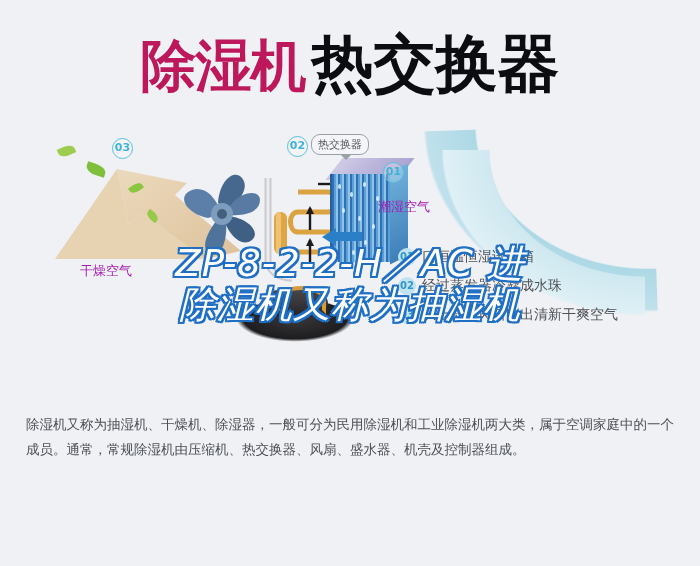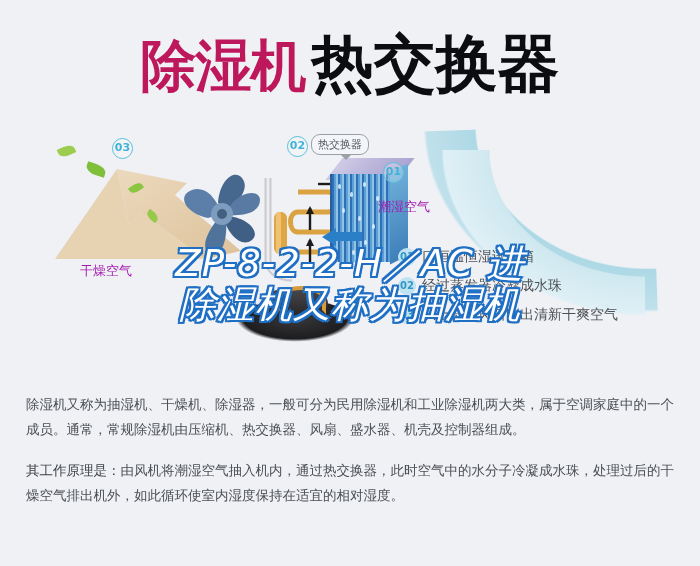--- a/index.html
+++ b/index.html
@@ -179,21 +179,21 @@
     -webkit-text-stroke:3px #1f6fc4;
     paint-order:stroke fill;
     text-shadow:
        2px 0 0 #1f6fc4,-2px 0 0 #1f6fc4,0 2px 0 #1f6fc4,0 -2px 0 #1f6fc4,
        2px 2px 0 #1f6fc4,-2px 2px 0 #1f6fc4,2px -2px 0 #1f6fc4,-2px -2px 0 #1f6fc4;
   }
   .ov-line span{color:#fff;}
 
   
   .copy{
-    position:absolute;left:26px;top:392px;width:650px;
+    position:absolute;left:26px;top:412px;width:650px;
     font-size:13.5px;line-height:25px;color:#4a4f55;
     font-family:"DejaVu Sans",sans-serif;
   }
   .copy p{margin:0 0 16px 0;}
   .copy .strong{color:#3c4146;}
 </style>
 </head>
 <body>
 
 <div id="page">
@@ -322,16 +322,15 @@
     </div>
   </div>
 
   <div class="overlay">
     <div class="ov-line"><span>ZP-8-2-2-H／AC 进</span></div>
     <div class="ov-line"><span>除湿机又称为抽湿机</span></div>
   </div>
 
   <div class="copy">
     <p>除湿机又称为抽湿机、干燥机、除湿器，一般可分为民用除湿机和工业除湿机两大类，属于空调家庭中的一个成员。通常，常规除湿机由压缩机、热交换器、风扇、盛水器、机壳及控制器组成。</p>
-    <p><span class="strong">其工作原理是：</span><span>由风机将潮湿空气抽入机内，通过热交换器，此时空气中的水分子冷凝成水珠，处理过后的干燥空气排出机外，如此循环使室内湿度保持在适宜的相对湿度。</span></p>
   </div>
 
 </div>
 
 </body></html>

